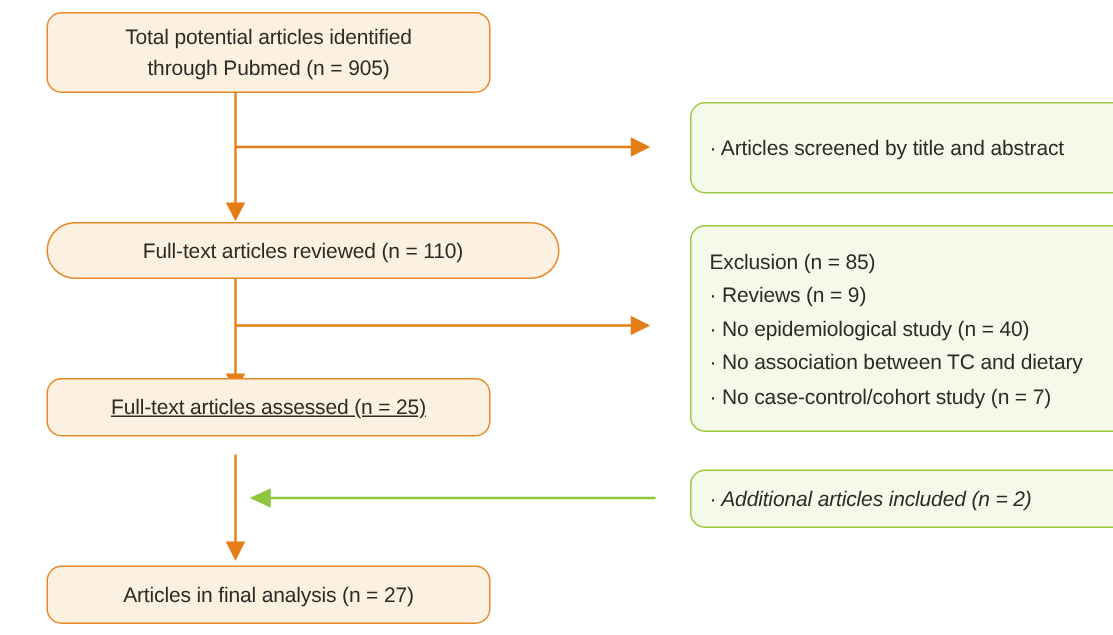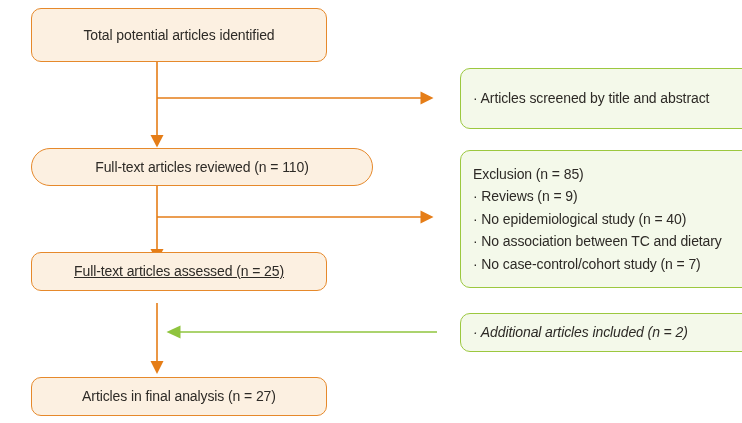--- a/index.html
+++ b/index.html
@@ -102,20 +102,21 @@
     </g>
 
     <g class="arrow-g">
       <line x1="437" y1="332" x2="180" y2="332"></line>
       <polygon points="166.5,332 180.5,325.5 180.5,338.5"></polygon>
     </g>
   </svg>
 
   <div class="box orange center" style="left:8px; top:8px; width:296px; height:54px;">
     <div>Total potential articles identified</div>
+    <div>through Pubmed (n = 905)</div>
   </div>
 
   <div class="box green leftalign" style="left:437px; top:68px; width:299px; height:61px;">
     <div>· Articles screened by title and abstract</div>
   </div>
 
   <div class="box orange center" style="left:8px; top:148px; width:342px; height:38px;border-radius:19px;">
     <div>Full-text articles reviewed (n = 110)</div>
   </div>
 

